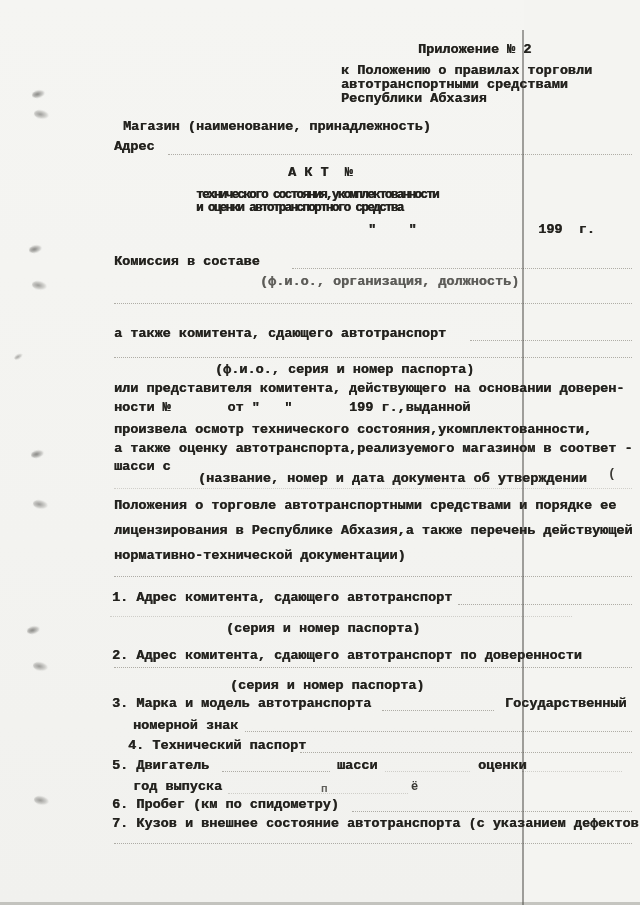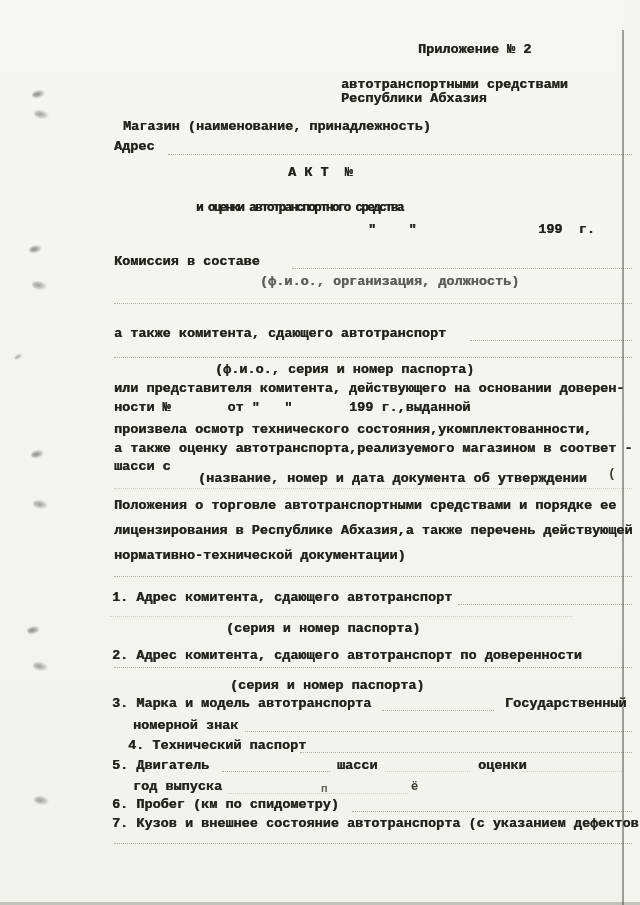--- a/index.html
+++ b/index.html
@@ -3,21 +3,21 @@
 <meta charset="utf-8">
 <style>
   html,body{margin:0;padding:0;}
   body{
     width:640px;height:905px;
     background:#f4f4f1;
     overflow:hidden;
     font-family:"Liberation Mono","DejaVu Sans Mono",monospace;
   }
   .page{
-    position:relative;width:624px;height:905px;
+    position:relative;width:524px;height:905px;
     background:linear-gradient(180deg,#f5f5f2 0%,#f3f3f0 60%,#f1f1ee 100%);
   }
   
   .t{
     position:absolute;
     white-space:pre;
     font-weight:700;
     font-size:13.5px;
     line-height:15px;
     color:#23221e;
@@ -46,28 +46,30 @@
   .edge-right{position:absolute;right:0;top:30px;width:2px;height:875px;background:rgba(55,54,48,.45);}
   .edge-bottom{position:absolute;left:0;bottom:0;width:640px;height:3px;background:rgba(90,88,80,.30);}
   .stray{position:absolute;font-weight:700;color:#3a3934;white-space:pre;}
 </style>
 </head>
 <body>
 
 <div class="page">
 
   <div class="t" style="left:418px;top:42px">Приложение № 2</div>
+  <div class="t" style="left:341px;top:63px">к Положению о правилах торговли</div>
   <div class="t" style="left:341px;top:77px">автотранспортными средствами</div>
   <div class="t" style="left:341px;top:91px">Республики Абхазия</div>
 
   <div class="t" style="left:123px;top:119px">Магазин (наименование, принадлежность)</div>
   <div class="t" style="left:114px;top:139px">Адрес</div>
   <div class="rule" style="left:168px;top:154px;width:464px"></div>
 
   <div class="t" style="left:288px;top:165px">А К Т  №</div>
+  <div class="t cond" style="left:196px;top:188px">технического состояния,укомплектованности</div>
   <div class="t cond" style="left:196px;top:201px">и оценки автотранспортного средства</div>
   <div class="t" style="left:368px;top:222px">"    "               199  г.</div>
 
   <div class="t" style="left:114px;top:254px">Комиссия в составе</div>
   <div class="rule" style="left:292px;top:268px;width:340px"></div>
   <div class="t faded" style="left:260px;top:274px">(ф.и.о., организация, должность)</div>
   <div class="rule" style="left:114px;top:303px;width:518px"></div>
 
   <div class="t" style="left:114px;top:326px">а также комитента, сдающего автотранспорт</div>
   <div class="rule" style="left:470px;top:340px;width:162px"></div>

